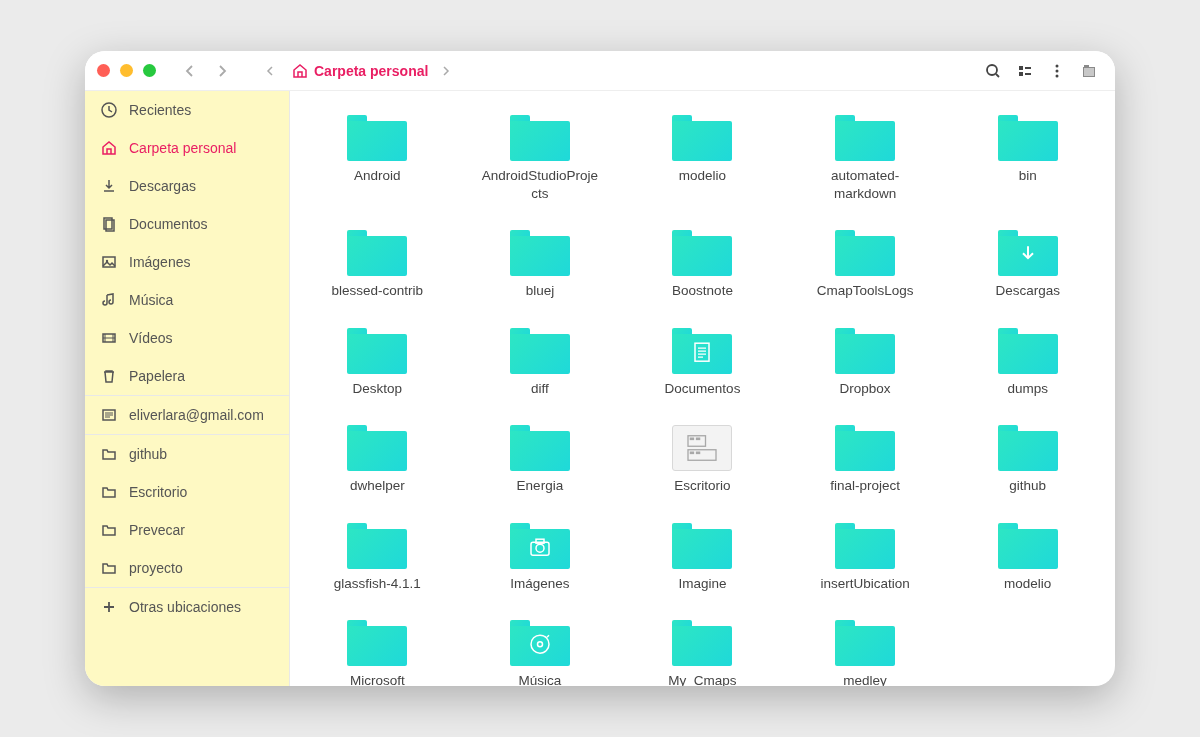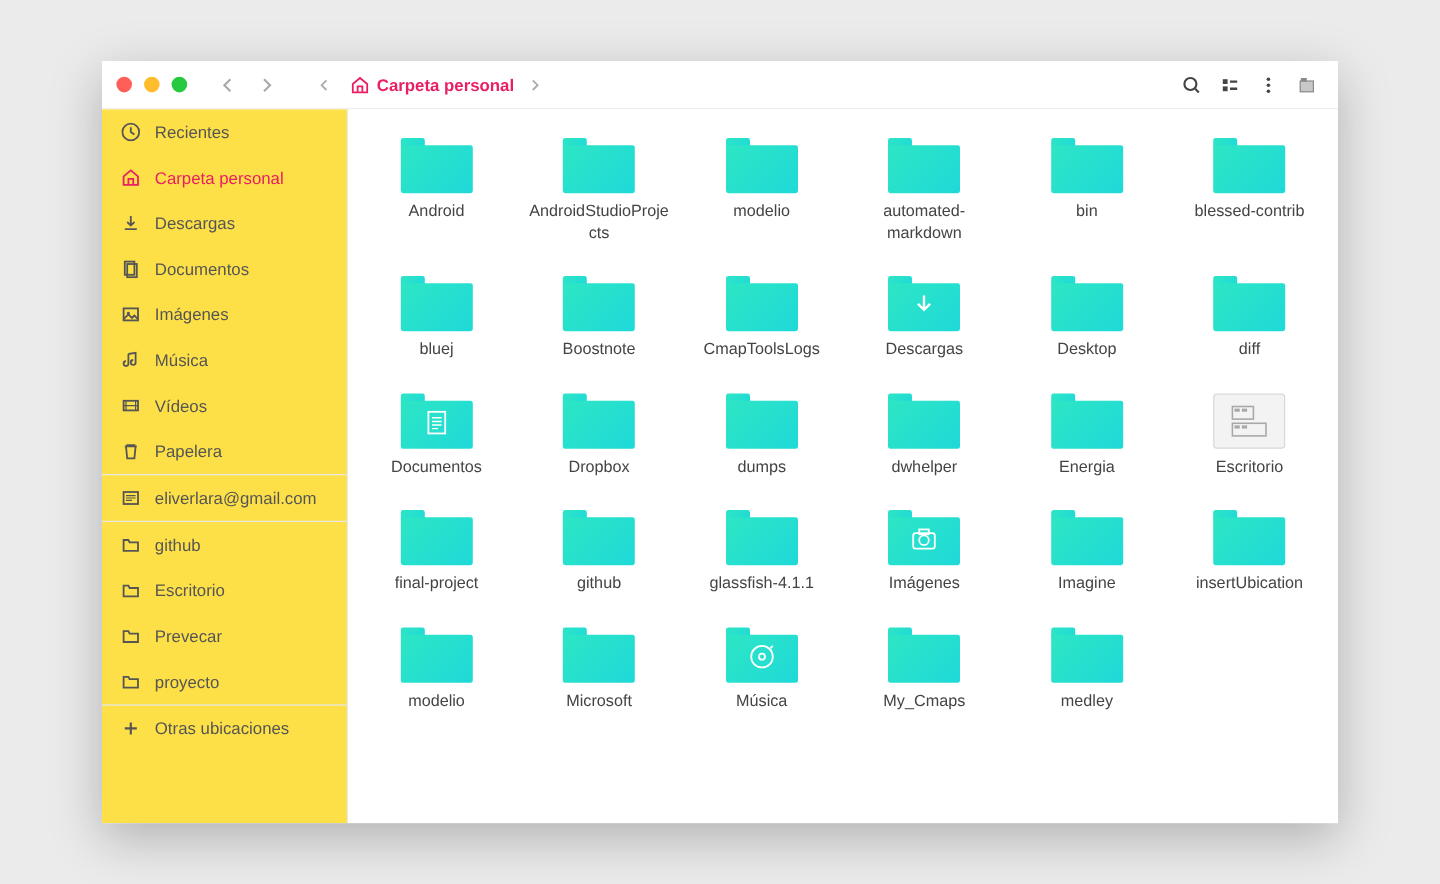--- a/index.html
+++ b/index.html
@@ -1,37 +1,37 @@
 <!DOCTYPE html>
 <html><head>
 <meta charset="utf-8">
 <style>
 * { box-sizing: border-box; margin: 0; padding: 0; }
 body { background: #ebebeb; font-family: -apple-system, "Segoe UI", sans-serif; font-size: 14px; color: #333; display: flex; align-items: center; justify-content: center; height: 737px; width: 1200px; }
-.window { width: 1030px; height: 635px; background: #fff; border-radius: 0; box-shadow: 0 12px 40px rgba(0,0,0,0.25); overflow: hidden; display: flex; flex-direction: column; }
+.window { width: 1030px; height: 635px; background: #fff; border-radius: 20px; box-shadow: 0 12px 40px rgba(0,0,0,0.25); overflow: hidden; display: flex; flex-direction: column; }
 .toolbar { height: 40px; display: flex; align-items: center; gap: 4px; padding: 0 12px; background: #fff; border-bottom: 1px solid #eee; }
 .traffic { display: flex; gap: 10px; margin-right: 16px; }
 .tl { width: 13px; height: 13px; border-radius: 50%; }
 .tl.red { background: #ff5f56; }
 .tl.yellow { background: #ffbd2e; }
 .tl.green { background: #27c93f; }
 .tbtn { width: 28px; height: 28px; display: flex; align-items: center; justify-content: center; color: #aaa; cursor: pointer; border-radius: 4px; }
 .tbtn svg { width: 16px; height: 16px; }
 .tbtn.dark { color: #444; }
 .breadcrumb { display: flex; align-items: center; gap: 6px; color: #e91e63; font-weight: 600; margin-left: 4px; }
 .breadcrumb svg { width: 16px; height: 16px; }
 .spacer { flex: 1; }
 .body { display: flex; flex: 1; overflow: hidden; }
-.sidebar { width: 205px; background: #fde047; border-right: 1px solid #e8e8e8; overflow-y: auto; }
+.sidebar { width: 205px; background: #fef9c3; border-right: 1px solid #e8e8e8; overflow-y: auto; }
 .sb-item { display: flex; align-items: center; gap: 12px; height: 38px; padding: 0 16px; cursor: pointer; color: #555; }
 .sb-item svg { width: 16px; height: 16px; flex-shrink: 0; }
 .sb-item.active { color: #e91e63; }
 .sb-sep { border-top: 1px solid #e8e8e8; }
 .content { flex: 1; overflow-y: auto; padding: 16px 8px; }
-.grid { display: grid; grid-template-columns: repeat(6, 1fr); gap: 4px 4px; }
+.grid { display: grid; grid-template-columns: repeat(5, 1fr); gap: 4px 4px; }
 .item { display: flex; flex-direction: column; align-items: center; text-align: center; padding: 8px 4px 16px; cursor: pointer; border-radius: 4px; }
 .folder { width: 60px; height: 46px; position: relative; margin-bottom: 6px; }
 .folder::before { content: ""; position: absolute; top: 0; left: 0; width: 20px; height: 8px; background: linear-gradient(135deg, #2de6c4, #1fd9d9); border-radius: 2px 2px 0 0; }
 .folder::after { content: ""; position: absolute; top: 6px; left: 0; right: 0; bottom: 0; background: linear-gradient(135deg, #2de6c4, #1fd9d9); border-radius: 2px; }
 .folder .ovl { position: absolute; z-index: 2; top: 50%; left: 50%; transform: translate(-50%, -40%); color: #fff; }
 .folder .ovl svg { width: 24px; height: 24px; }
 .escritorio-ico { width: 60px; height: 46px; background: #f3f3f3; border: 1px solid #d8d8d8; border-radius: 3px; display: flex; align-items: center; justify-content: center; margin-bottom: 6px; }
 .escritorio-ico svg { width: 36px; height: 28px; color: #a8a8a8; }
 .label { font-size: 13.5px; color: #444; line-height: 1.3; max-width: 120px; word-wrap: break-word; }
 </style>

